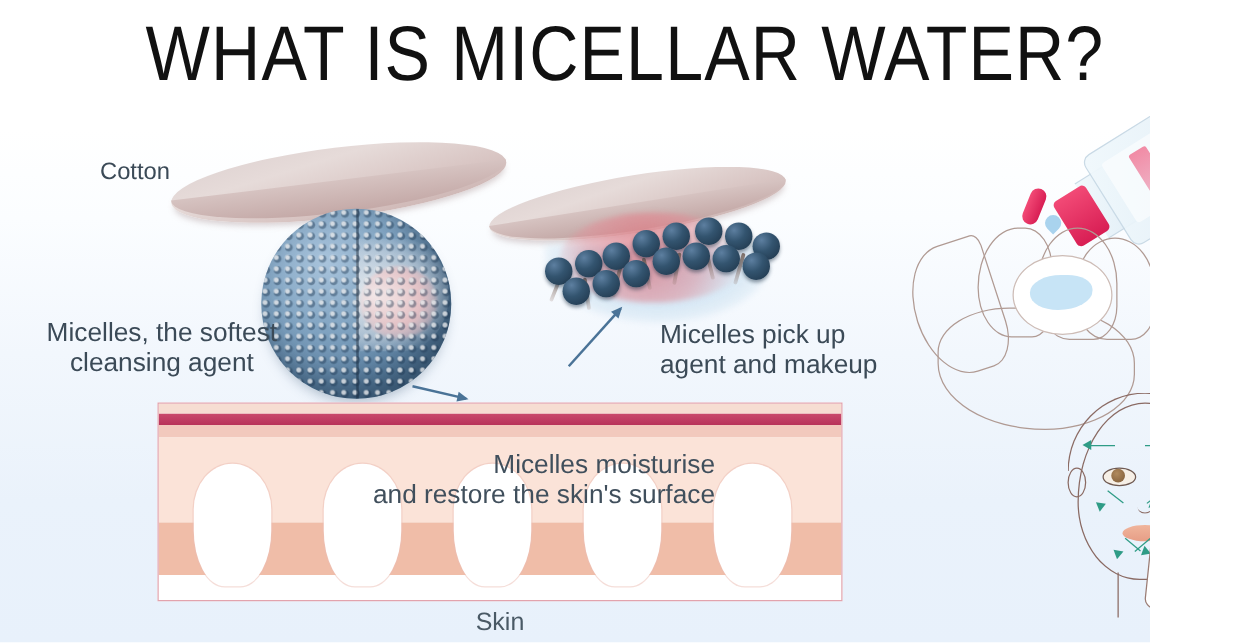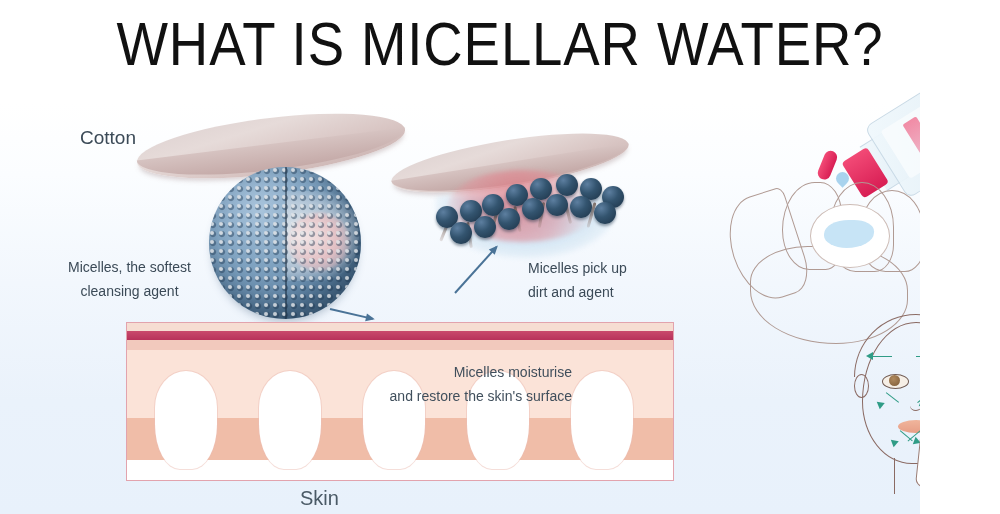--- a/index.html
+++ b/index.html
@@ -37,38 +37,38 @@
     color: #111111;
     transform: scaleX(0.88);
     transform-origin: 50% 50%;
     white-space: nowrap;
   }
 
   
   .label {
     position: absolute;
     color: #3b4a57;
-    font-size: 14px;
+    font-size: 21px;
     line-height: 24px;
     font-family: "Liberation Sans", sans-serif;
     white-space: pre-line;
   }
   #label-cotton { left: 80px; top: 126px; font-size: 19px; }
   #label-micelles-soft {
     left: 22px; top: 255px; width: 215px; text-align: center;
   }
   #label-pickup {
     left: 528px; top: 256px; width: 200px; text-align: left;
   }
   #label-moisturise {
     left: 242px; top: 360px; width: 330px; text-align: right;
     color: #404f5c;
   }
   #label-skin {
-    left: 300px; top: 486px; width: 200px; 
+    left: 300px; top: 486px; width: 200px; text-align: center;
     font-size: 20px; color: #4a5a66;
   }
 
   
   .pad {
     position: absolute;
     border-radius: 50%;
     background: linear-gradient(170deg, #ded2d1 0%, #e6dbd9 30%, #d9c6c4 65%, #c9b0ae 100%);
     box-shadow: 0 4px 5px -2px rgba(150,120,120,0.35);
   }
@@ -445,21 +445,21 @@
     <div class="follicle" style="left:132px; top:48px; height:98px;"></div>
     <div class="follicle" style="left:236px; top:48px; height:98px;"></div>
     <div class="follicle" style="left:340px; top:48px; height:98px;"></div>
     <div class="follicle" style="left:444px; top:48px; height:98px;"></div>
   </div>
 
   <div class="label" id="label-cotton">Cotton</div>
   <div class="label" id="label-micelles-soft">Micelles, the softest
 cleansing agent</div>
   <div class="label" id="label-pickup">Micelles pick up
-dirt and agent</div>
+agent and makeup</div>
   <div class="label" id="label-moisturise">Micelles moisturise
 and restore the skin's surface</div>
   <div class="label" id="label-skin">Skin</div>
 
   <div id="bottle">
     <div class="lid"></div>
     <div class="shoulder"></div>
     <div class="cap"></div>
     <div class="body"></div>
     <div class="blabel"></div>

